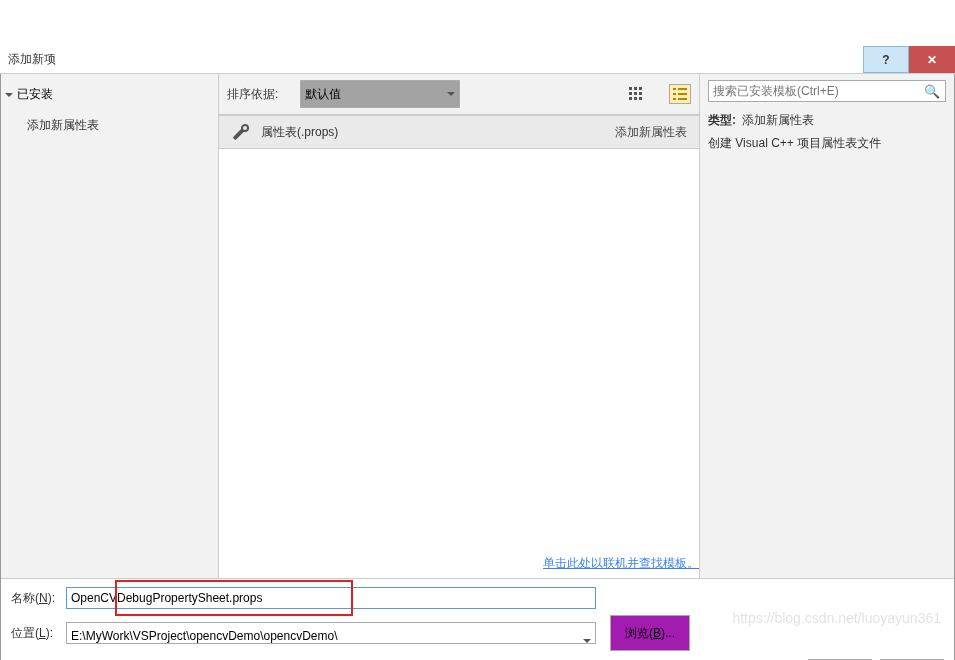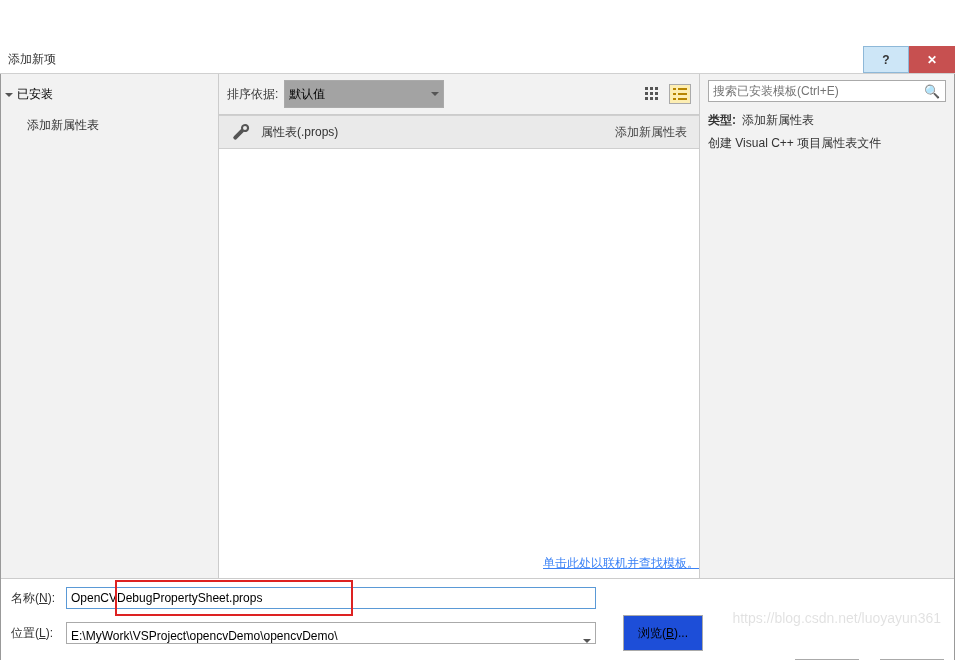--- a/index.html
+++ b/index.html
@@ -13,21 +13,21 @@
 
 .dialog-body { display: flex; flex-direction: column; height: 632px; border: 1px solid #999; border-top: none; }
 .main { display: flex; flex: 1; min-height: 0; }
 
 .left-pane { width: 218px; background: #f2f2f2; border-right: 1px solid #ccc; padding: 8px 4px; }
 .left-pane .installed-hdr { display: flex; align-items: center; gap: 6px; padding: 4px 6px 4px 2px; margin-bottom: 6px; cursor: pointer; }
 .left-pane .tri { width: 0; height: 0; border-left: 4px solid #555; border-top: 4px solid transparent; border-bottom: 4px solid transparent; transform: rotate(90deg); }
 .left-pane .tree-item { padding: 4px 0 4px 22px; color: #333; }
 
 .center-pane { flex: 1; display: flex; flex-direction: column; background: #fff; border-right: 1px solid #ccc; }
-.sort-row { display: flex; align-items: center; gap: 6px; padding: 6px 8px; background: #f2f2f2; border-bottom: 1px solid #ccc; }
+.sort-row { display: flex; align-items: center; gap: 22px; padding: 6px 8px; background: #f2f2f2; border-bottom: 1px solid #ccc; }
 .sort-label { color: #333; }
 .sort-combo { flex: none; width: 160px; height: 28px; border: 1px solid #aaa; display: flex; align-items: center; justify-content: space-between; padding: 0 4px; background: #a3a3a3; }
 .sort-combo .arrow { width: 0; height: 0; border-left: 4px solid transparent; border-right: 4px solid transparent; border-top: 4px solid #555; }
 .view-btn { width: 22px; height: 20px; border: 1px solid transparent; display: flex; align-items: center; justify-content: center; }
 .view-btn.active { border-color: #aaa; background: #fdeeb3; }
 .view-btn svg { width: 14px; height: 14px; }
 
 .items-list { flex: 1; position: relative; }
 .template-row { display: flex; align-items: center; height: 34px; padding: 8px 12px; gap: 10px; }
 .template-row.selected { background: #eaeaea; border-top: 1px solid #cfcfcf; border-bottom: 1px solid #cfcfcf; }
@@ -43,21 +43,21 @@
 .detail-line { display: flex; gap: 6px; margin-bottom: 6px; color: #333; }
 .detail-line .lbl { font-weight: bold; }
 
 .bottom { padding: 8px 10px 10px 10px; display: flex; flex-direction: column; gap: 6px; background: #fff; border-top: 1px solid #ccc; }
 .field-row { display: flex; align-items: center; gap: 0; }
 .field-row .flabel { width: 55px; color: #333; }
 .name-input { flex: 0 0 530px; height: 22px; border: 1px solid #5a99d6; padding: 0 4px; outline: none; }
 .marker-box { position: absolute; width: 238px; height: 36px; border: 2px solid #d22; pointer-events: none; }
 .loc-combo { flex: 0 0 530px; height: 22px; border: 1px solid #aaa; display: flex; align-items: flex-end; justify-content: space-between; padding: 0 4px; background: #fff; }
 .loc-combo .arrow { width: 0; height: 0; border-left: 4px solid transparent; border-right: 4px solid transparent; border-top: 4px solid #555; }
-.browse-btn, .dlg-btn { height: 36px; border: 1px solid #aaa; background: #1d4ed8; padding: 0 14px; display: flex; align-items: center; justify-content: center; margin-left: 13px; }
+.browse-btn, .dlg-btn { height: 36px; border: 1px solid #aaa; background: #a21caf; padding: 0 14px; display: flex; align-items: center; justify-content: center; }
 .dlg-buttons { display: flex; gap: 8px; justify-content: flex-end; margin-top: 2px; }
 .dlg-btn { width: 64px; }
 .u { text-decoration: underline; }
 
 .watermark { position: absolute; right: 14px; bottom: 34px; color: rgba(0,0,0,0.12); font-size: 14px; pointer-events: none; }
 </style>
 </head>
 <body>
 
 <div class="titlebar">

